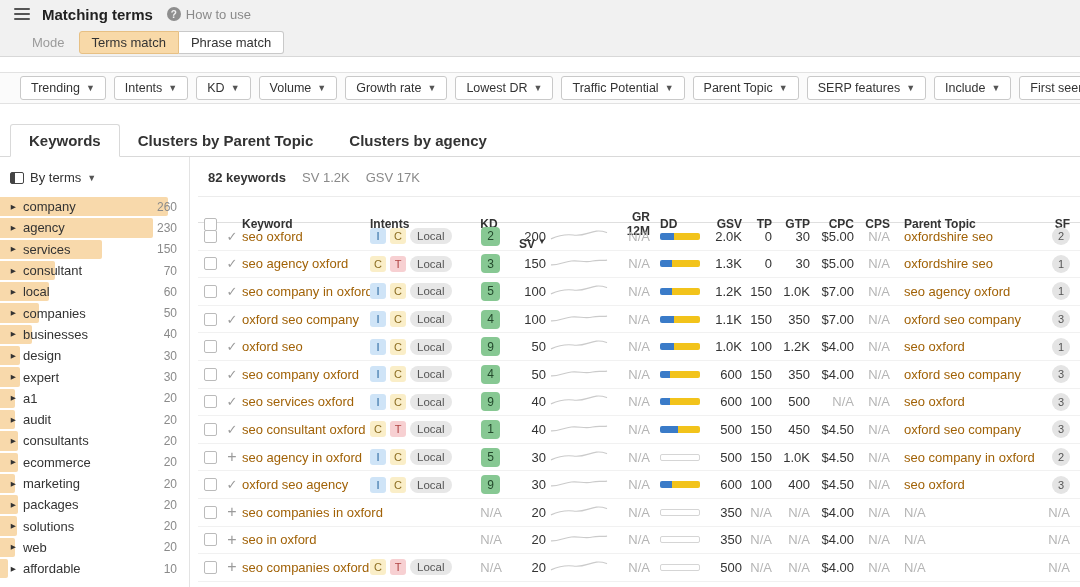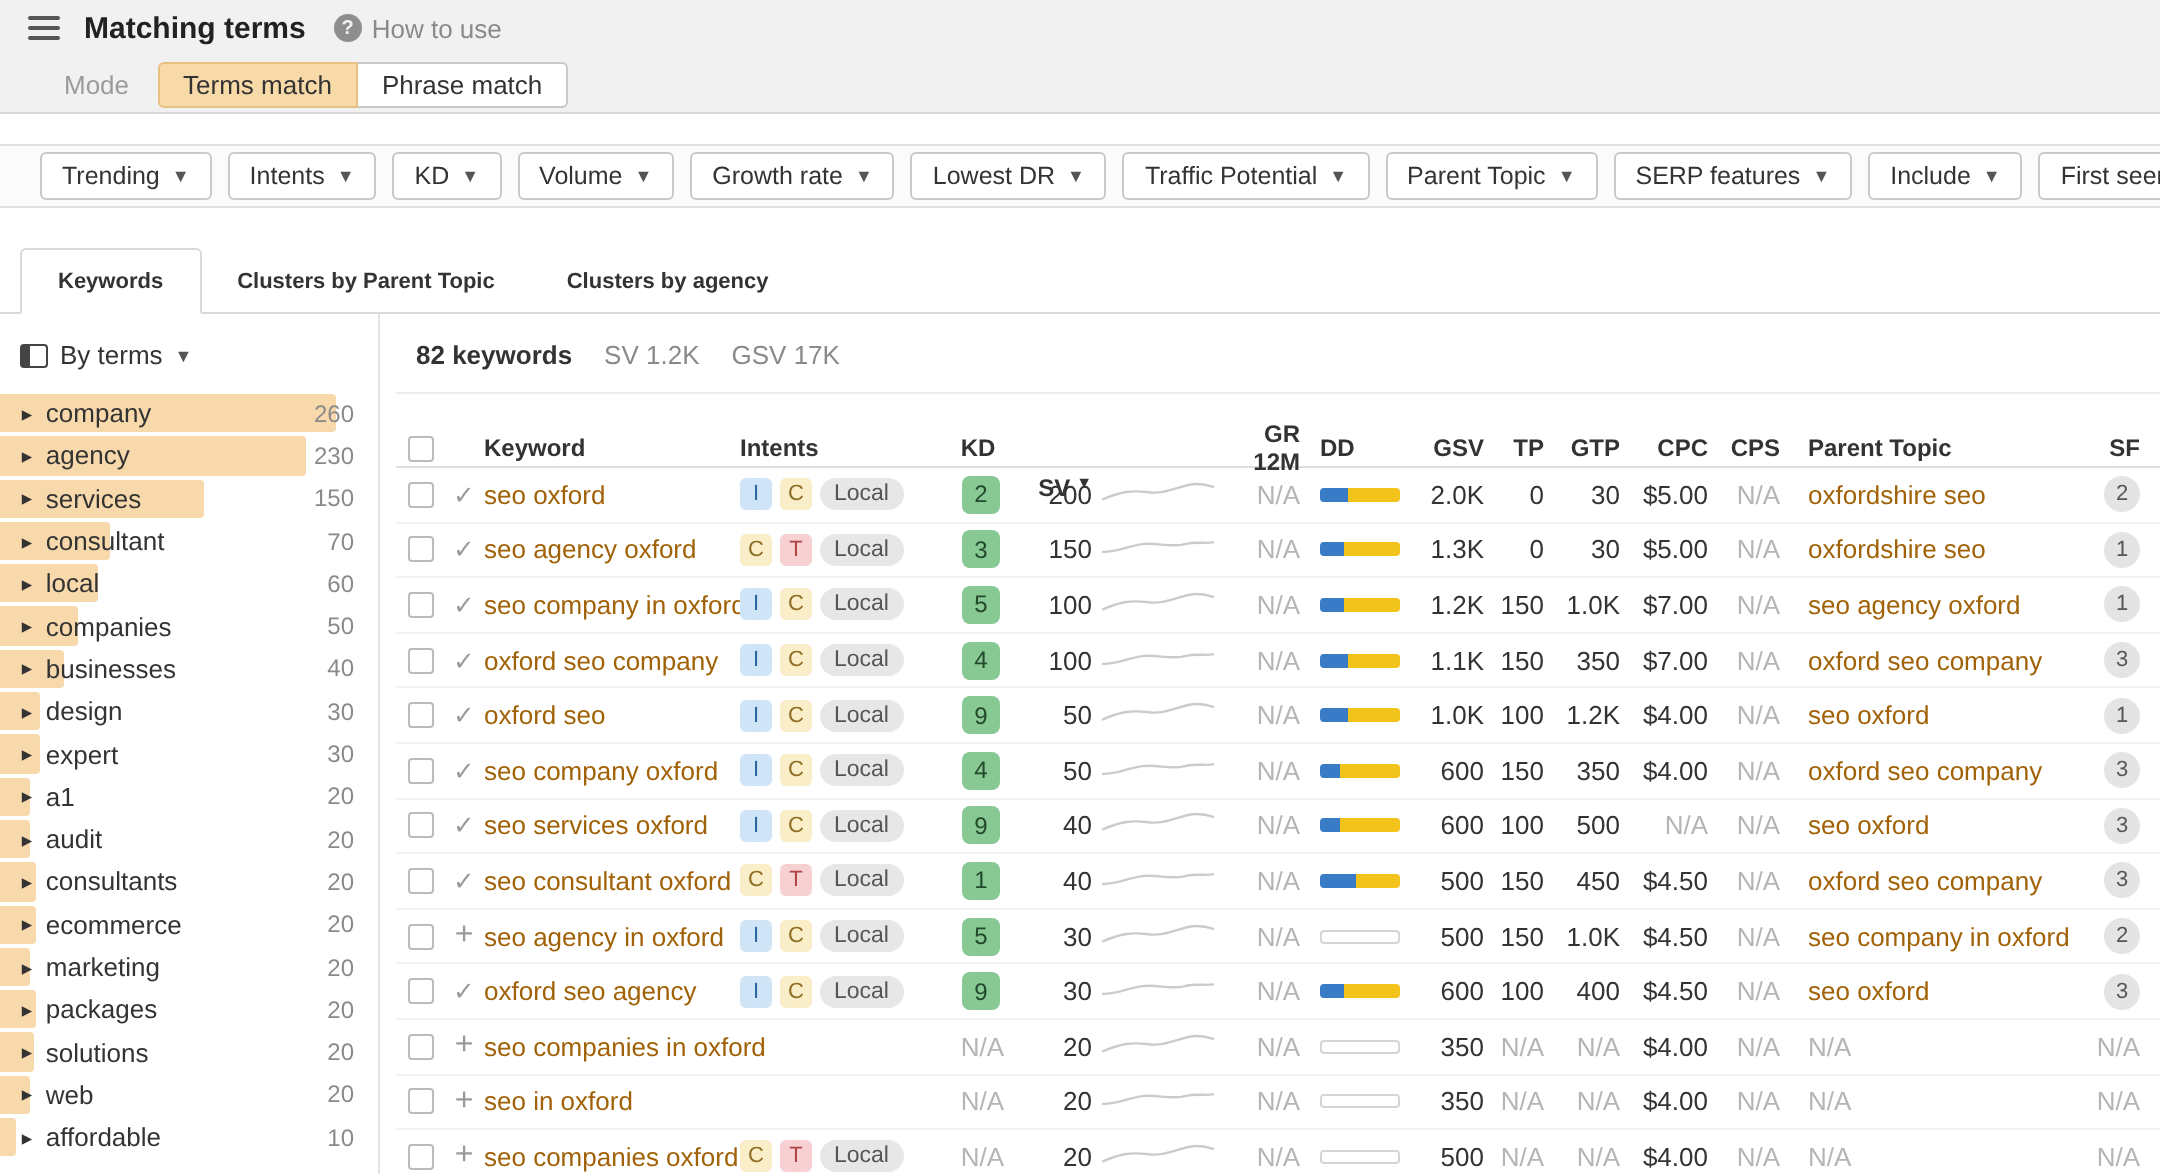--- a/index.html
+++ b/index.html
@@ -28,21 +28,21 @@
 
   
   .filterbar { height:32px; margin-top:15px; background:#fbfbfb; border-top:1px solid #e2e2e2;
     border-bottom:1px solid #e2e2e2; display:flex; align-items:center; padding:0 20px; gap:8px; }
   .fbtn { height:24px; padding:0 10px; background:#fff; border:1px solid #c9c9c9; border-radius:3px;
     font-size:12.5px; color:#333; display:flex; align-items:center; gap:6px; cursor:pointer; white-space:nowrap; }
   .fbtn .caret, .sidebar-head .caret { font-size:9px; color:#555; }
 
   
   .viewtabs { margin-top:20px; height:33px; border-bottom:1px solid #d9d9d9; display:flex; padding-left:10px; }
-  .vtab { padding:0 18px; display:flex; align-items:center; font-weight:bold; font-size:11px;
+  .vtab { padding:0 18px; display:flex; align-items:center; font-weight:bold; font-size:15px;
     color:#333; cursor:pointer; position:relative; margin-bottom:-1px; }
   .vtab.active { background:#fff; border:1px solid #d9d9d9; border-bottom:1px solid #fff; border-radius:3px 3px 0 0; }
 
   
   .content { display:flex; height:430px; }
   .sidebar { width:190px; border-right:1px solid #e3e3e3; overflow:hidden; }
   .sidebar-head { padding:13px 10px 11px 10px; display:flex; align-items:center; gap:6px; color:#333; cursor:pointer; }
   .sicon { width:14px; height:12px; border:1.5px solid #444; border-radius:2px; position:relative; }
   .sicon::before { content:""; position:absolute; left:0; top:0; bottom:0; width:4px; background:#444; }
   .term { position:relative; height:21.3px; display:flex; align-items:center; cursor:pointer; }
@@ -51,21 +51,21 @@
   .term .tlabel { position:relative; margin-left:6px; color:#333; }
   .term .tcount { position:relative; margin-left:auto; margin-right:12px; color:#8a8a8a; font-size:12px; }
 
   .main { flex:1; padding-left:8px; overflow:hidden; }
   .summary { padding:13px 0 11px 10px; display:flex; gap:16px; align-items:center; }
   .summary b { color:#333; }
   .summary .muted { color:#8a8a8a; }
 
   .grid { display:grid; grid-template-columns:24px 20px 128px 102px 34px 40px 60px 44px 52px 40px 30px 38px 44px 36px 158px 1fr;
     align-items:center; padding-right:10px; }
-  .thead { height:38px; border-top:1px solid #ececec; border-bottom:1px solid #dfdfdf; font-weight:bold; font-size:12px; color:#333; }
+  .thead { height:27px; border-top:1px solid #ececec; border-bottom:1px solid #dfdfdf; font-weight:bold; font-size:12px; color:#333; }
   .trow { height:27.6px; border-bottom:1px solid #f1f1f1; }
   .r { text-align:right; } .c { text-align:center; } .l { text-align:left; }
   .cell-pt { padding-left:14px; overflow:hidden; white-space:nowrap; }
   .sorthdr { display:flex; align-items:flex-start; justify-content:flex-end; gap:3px; cursor:pointer;margin-top:40px; }
   .sortcaret { font-size:8px; color:#333; }
 
   .cbx { width:13px; height:13px; border:1px solid #bbb; border-radius:2px; background:#fff; cursor:pointer; }
   .action { color:#9a9a9a; text-align:center; cursor:pointer; }
   .action.plus { font-size:16px; }
   a.link { color:#a16207; text-decoration:none; cursor:pointer; white-space:nowrap; }

